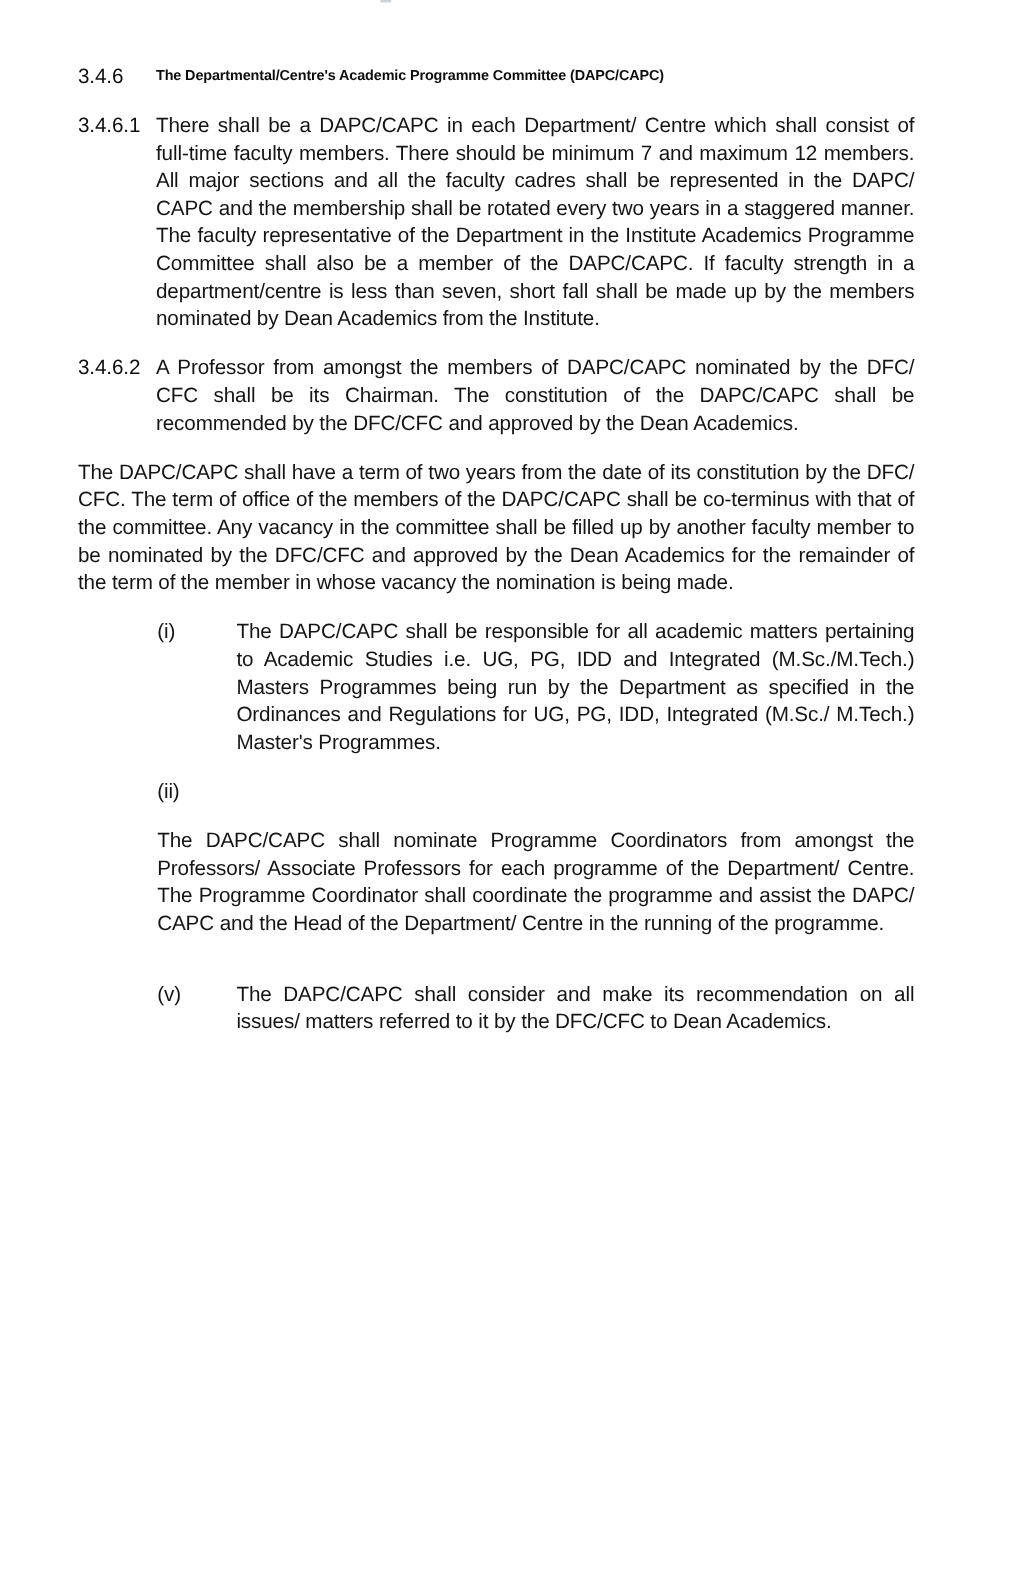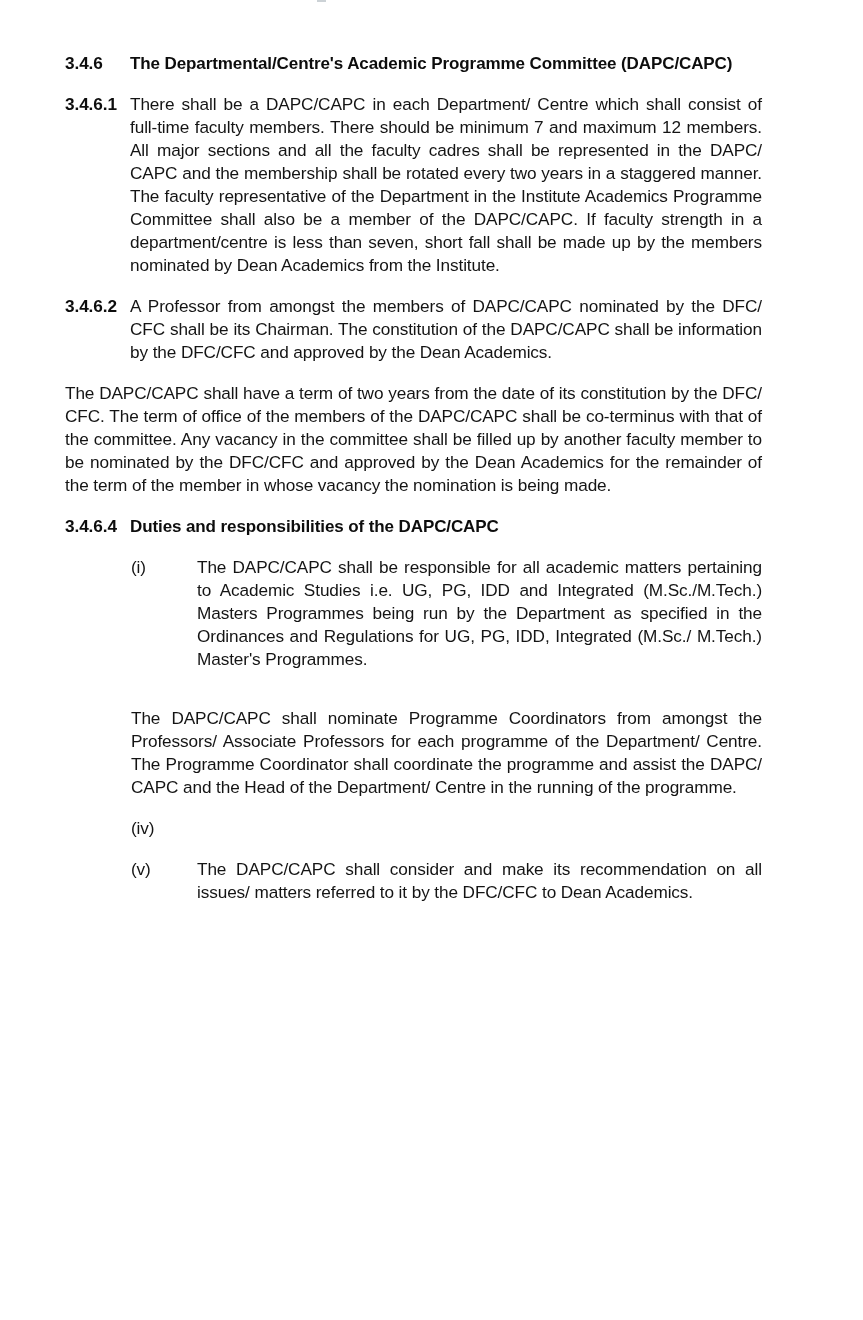--- a/index.html
+++ b/index.html
@@ -32,32 +32,32 @@
   .content {
     margin-left: 65px;
     width: 697px;
   }
   .row {
     display: flex;
     margin: 0 0 18px 0;
   }
   .num {
     flex: 0 0 65px;
-    font-weight: 700;
+    font-weight: 400;
     color: #0d0d0d;
   }
   .body {
     flex: 1;
     margin: 0;
     text-align: justify;
   }
   .heading {
     flex: 1;
     margin: 0;
-    font-size: 17px;
+    font-size: 12px;
     line-height: 23px;
     font-weight: 700;
     color: #0d0d0d;
     text-align: justify;
   }
   .list {
     margin: 0;
   }
   .list-item {
     display: flex;
@@ -81,44 +81,40 @@
       <h2 class="heading">The Departmental/​Centre's Academic Programme Committee (DAPC/​CAPC)</h2>
     </div>
 
     <div class="row">
       <span class="num">3.4.6.1</span>
       <p class="body">There shall be a DAPC/​CAPC in each Department/​ Centre which shall consist of full-time faculty members. There should be minimum 7 and maximum 12 members. All major sections and all the faculty cadres shall be represented in the DAPC/​CAPC and the membership shall be rotated every two years in a staggered manner.  The faculty representative of the Department in the Institute Academics Programme Committee shall also be a member of the DAPC/​CAPC. If faculty strength in a department/​centre is less than seven, short fall shall be made up by the members nominated by Dean Academics from the Institute.</p>
     </div>
 
     <div class="row">
       <span class="num">3.4.6.2</span>
-      <p class="body">A Professor from amongst the members of DAPC/​CAPC nominated by the DFC/​CFC shall be its Chairman. The constitution of the DAPC/​CAPC shall be information by the DFC/​CFC and approved by the Dean Academics.</p>
+      <p class="body">A Professor from amongst the members of DAPC/​CAPC nominated by the DFC/​CFC shall be its Chairman. The constitution of the DAPC/​CAPC shall be recommended by the DFC/​CFC and approved by the Dean Academics.</p>
     </div>
 
     <div class="row">
       <p class="body">The DAPC/​CAPC shall have a term of two years from the date of its constitution by the DFC/​CFC. The term of office of the members of the DAPC/​CAPC shall be co-terminus with that of the committee. Any vacancy in the committee shall be filled up by another faculty member to be nominated by the DFC/​CFC and approved by the Dean Academics for the remainder of the term of the member in whose vacancy the nomination is being made.</p>
     </div>
 
-    <div class="row">
-      <span class="num">3.4.6.4</span>
-      <h2 class="heading">Duties and responsibilities of the DAPC/​CAPC</h2>
-    </div>
 
     <div class="list">
       <div class="list-item">
         <span class="marker">(i)</span>
         <p class="body">The DAPC/​CAPC shall be responsible for all academic matters pertaining to Academic Studies i.e. UG, PG, IDD and Integrated (M.Sc./​M.Tech.) Masters Programmes being run by the Department as specified in the Ordinances and Regulations for UG, PG, IDD, Integrated (M.Sc./​ M.Tech.) Master's Programmes.</p>
       </div>
       <div class="list-item">
+        <span class="marker">(ii)</span>
       </div>
       <div class="list-item">
         <p class="body">The DAPC/​CAPC shall nominate Programme Coordinators from amongst the Professors/​ Associate Professors for each programme of the Department/​ Centre. The Programme Coordinator shall coordinate the programme and assist the DAPC/​CAPC and the Head of the Department/​ Centre in the running of the programme.</p>
       </div>
       <div class="list-item">
-        <span class="marker">(iv)</span>
       </div>
       <div class="list-item">
         <span class="marker">(v)</span>
         <p class="body">The DAPC/​CAPC shall consider and make its recommendation on all issues/​ matters referred to it by the DFC/​CFC to Dean Academics.</p>
       </div>
     </div>
 
   </div>
 </div>
 

